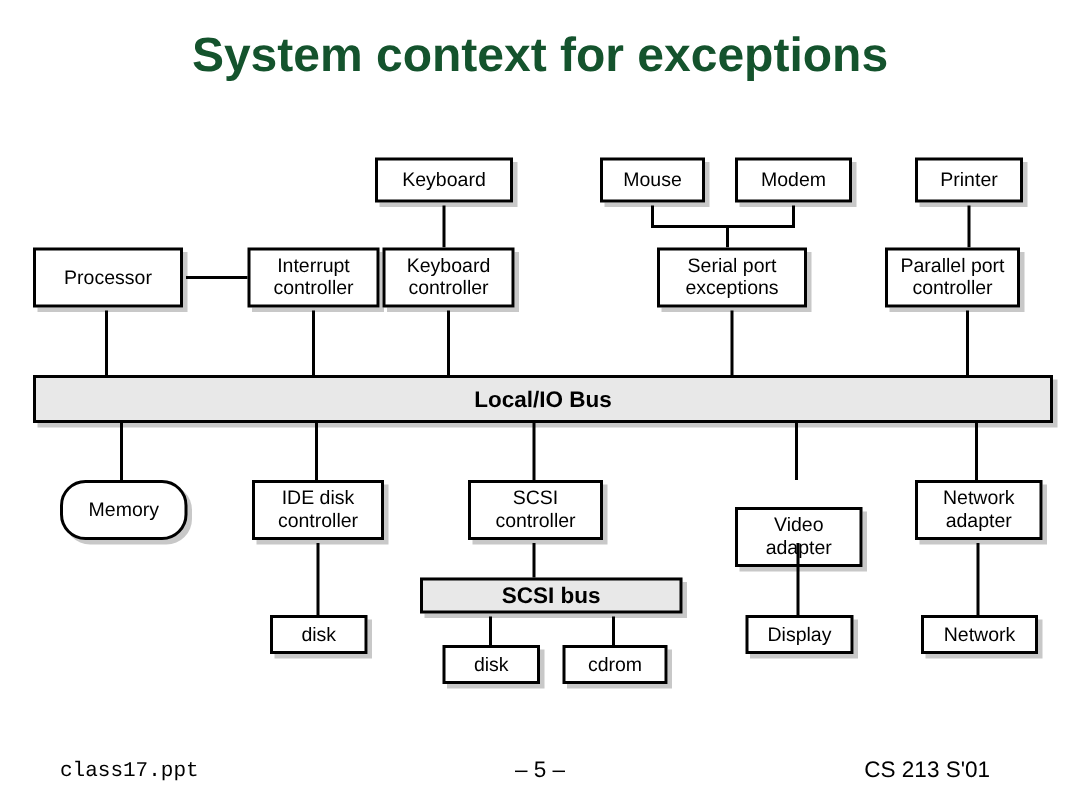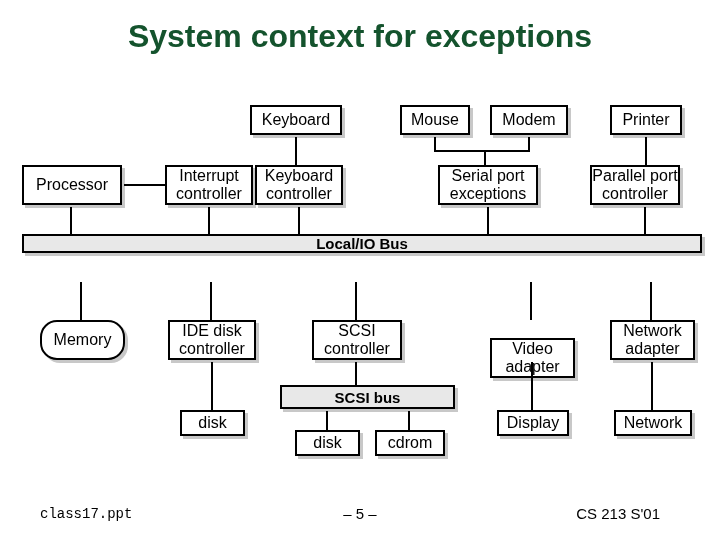--- a/index.html
+++ b/index.html
@@ -24,21 +24,21 @@
     color: #14532d;
   }
   .box {
     position: absolute;
     background: #fff;
     border: 2px solid #000;
     text-align: center;
     display: flex;
     align-items: center;
     justify-content: center;
-    font-size: 16px;
+    font-size: 13px;
     line-height: 1.15;
     padding: 2px 21px;
   }
   .shadow {
     box-shadow: 3px 3px 0 #c8c8c8;
   }
   .bus {
     position: absolute;
     background: #e8e8e8;
     border: 2px solid #000;
@@ -105,21 +105,21 @@
 controller</div>
 
 <div class="line" style="left:124px; top:184px; width:41px; height:2px;"></div>
 
 <div class="line" style="left:70px;  top:207px; width:2px; height:43px;"></div>
 <div class="line" style="left:208px; top:207px; width:2px; height:43px;"></div>
 <div class="line" style="left:298px; top:207px; width:2px; height:43px;"></div>
 <div class="line" style="left:487px; top:207px; width:2px; height:43px;"></div>
 <div class="line" style="left:644px; top:207px; width:2px; height:43px;"></div>
 
-<div class="bus" style="left:22px; top:234px; width:680px; height:19px;">Local/IO Bus</div>
+<div class="bus" style="left:22px; top:250px; width:680px; height:32px;">Local/IO Bus</div>
 
 <div class="line" style="left:80px;  top:282px; width:2px; height:38px;"></div>
 <div class="line" style="left:210px; top:282px; width:2px; height:38px;"></div>
 <div class="line" style="left:355px; top:282px; width:2px; height:38px;"></div>
 <div class="line" style="left:530px; top:282px; width:2px; height:38px;"></div>
 <div class="line" style="left:650px; top:282px; width:2px; height:38px;"></div>
 
 <div class="box shadow" style="left:40px;  top:320px; width:85px; height:40px;border-radius:17px;">Memory</div>
 <div class="box shadow" style="left:168px; top:320px; width:88px; height:40px; white-space:pre;">IDE disk
 controller</div>

